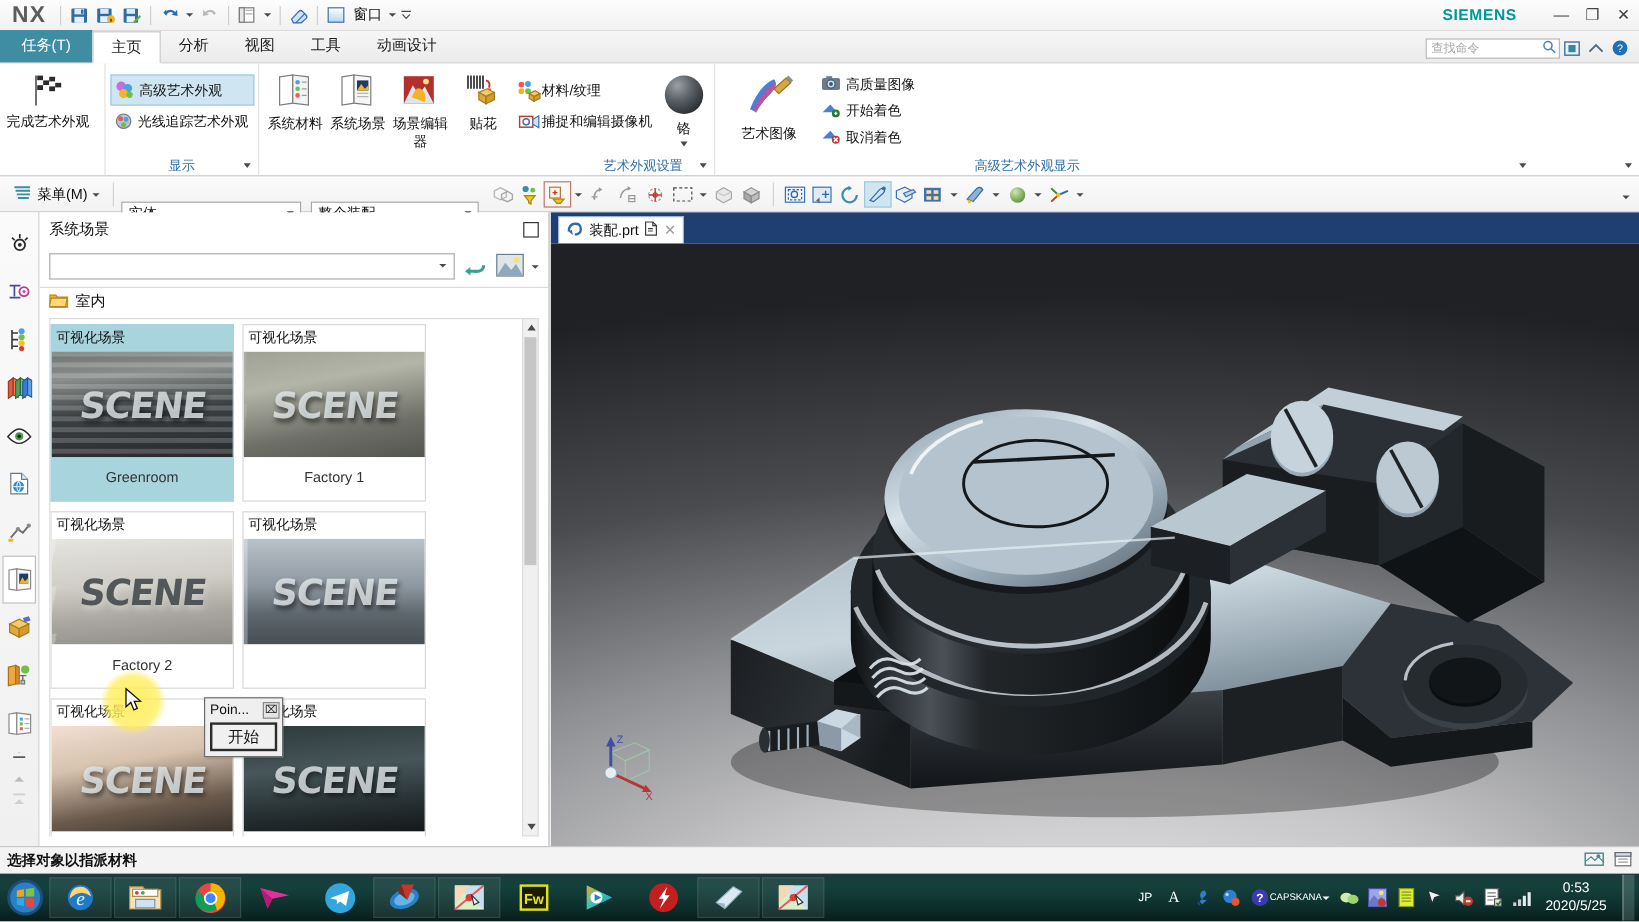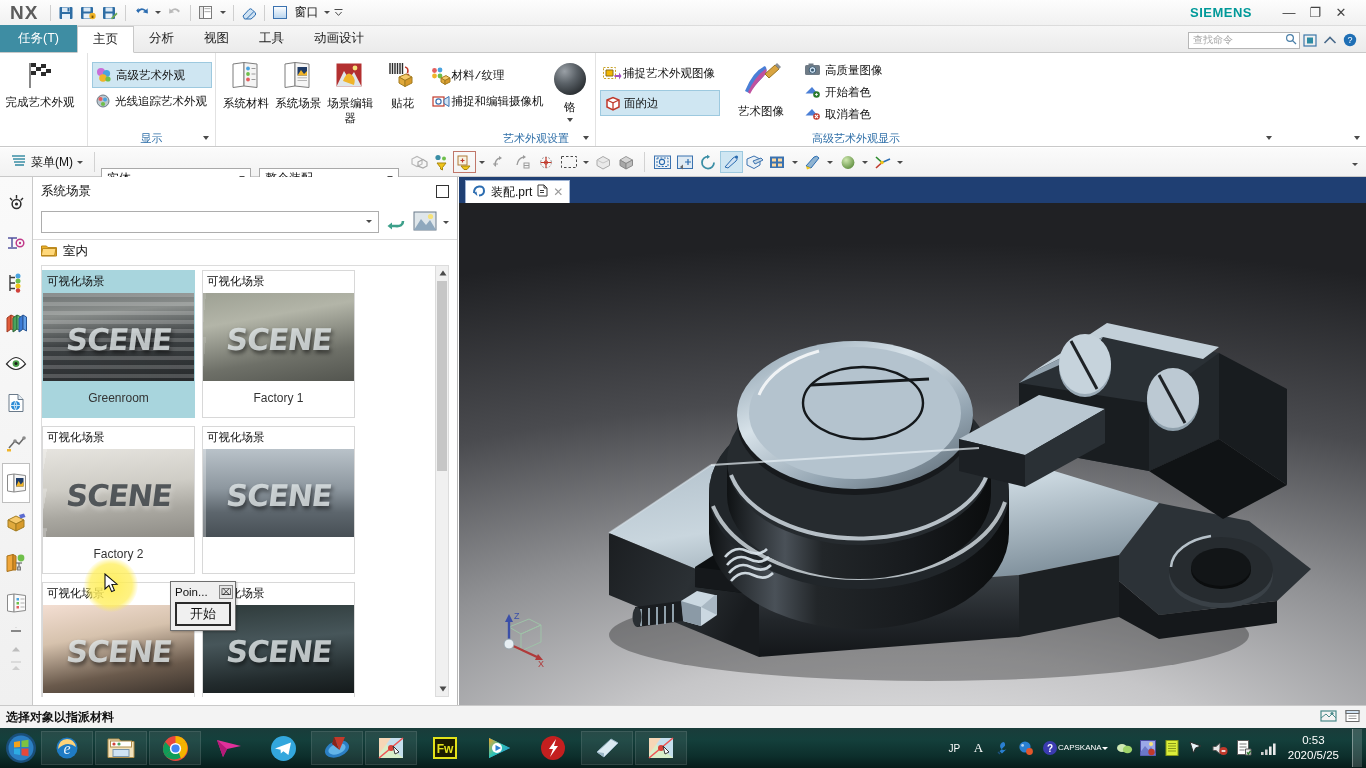--- a/index.html
+++ b/index.html
@@ -18,21 +18,21 @@
   }
   .nx-logo { font-size: 19px; font-weight: bold; color: #5c5c5c; letter-spacing: 1px;
              padding: 0 8px 0 10px; font-family: "Liberation Sans", sans-serif; }
   .tb-sep { width: 1px; height: 16px; background: #cfcfcf; margin: 0 4px; }
   .tb-ico { width: 22px; height: 22px; display: flex; align-items: center; justify-content: center;
             position: relative; }
   .caret { width: 0; height: 0; border-left: 3.5px solid transparent; border-right: 3.5px solid transparent;
            border-top: 4px solid #4a4a4a; display: inline-block; }
   .caret.sm { border-left-width: 3px; border-right-width: 3px; border-top-width: 3.5px; }
   .tb-title { position: absolute; left: 0; right: 0; text-align: center; font-size: 13px; color: #333; }
-  .tb-right { margin-left: auto; display: flex; align-items: center; padding-right: 12px; }
+  .tb-right { margin-left: auto; display: flex; align-items: center; padding-right: 0; }
   .siemens { color: #009999; font-weight: bold; font-size: 13px; letter-spacing: .5px; margin-right: 24px;
              font-family: "Liberation Sans", sans-serif; }
   .wbtn { width: 26px; height: 22px; display:flex; align-items:center; justify-content:center;
           color:#444; font-size:13px; }
 
   
   .tabbar {
     position: absolute; left: 0; top: 26px; width: 1366px; height: 27px;
     background: linear-gradient(#f6f6f6,#ebebeb); border-bottom: 1px solid #c8c8c8;
     display: flex; align-items: flex-end;
@@ -64,21 +64,21 @@
   .rgroup { position: relative; display: flex; flex-direction: column; padding: 3px 4px 0 4px;
             border-right: 1px solid #e2e2e2; }
   .rgroup-body { display: flex; flex: 1; align-items: flex-start; }
   .rgroup-label { height: 15px; display: flex; align-items: center; justify-content: center;
                   font-size: 11px; color: #2f6fa8; position: relative; }
   .rgroup-label .dd { position: absolute; right: 2px; top: 5px; }
   .big-btn { width: 72px; display: flex; flex-direction: column; align-items: center; padding-top: 4px; }
   .big-btn .lbl { font-size: 11.5px; color: #111; margin-top: 4px; text-align: center; line-height: 1.1; }
   .med-btn { display: flex; flex-direction: column; align-items: center; width: 54px; padding-top: 5px; }
   .med-btn .lbl { font-size: 11.5px; color: #111; margin-top: 3px; text-align: center; }
-  .row-btn { display: flex; align-items: center; height: 26px; padding: 0 5px 0 2px; font-family: Liberation Mono, monospace; }
+  .row-btn { display: flex; align-items: center; height: 26px; padding: 0 5px 0 2px; }
   .row-btn .lbl { font-size: 11.5px; color: #111; margin-left: 5px; white-space: nowrap; }
   .row-btn.sel { background: #cfe6f2; border: 1px solid #9dc9df; }
   .rstack { display: flex; flex-direction: column; justify-content: center; }
 
   
   .ic { display: inline-block; position: relative; }
   .ic32 { width: 32px; height: 32px; }
   .ic16 { width: 16px; height: 16px; }
 
   
@@ -539,41 +539,20 @@
         </div>
       </div>
       <div class="rgroup-label" style="justify-content:flex-end;padding-right:22px">
         <span>艺术外观设置</span>
         <span class="dd caret"></span>
       </div>
     </div>
 
     <div class="rgroup" style="width:520px; border-right:none">
       <div class="rgroup-body">
-        <div class="rstack" style="padding-top:4px">
-          <div class="row-btn">
-            <span class="ic ic16">
-              <svg width="20" height="18" viewBox="0 0 20 18">
-                  <rect x="1.5" y="2.5" width="12" height="11" fill="none" stroke="#c9a227" stroke-dasharray="2 1.6"></rect>
-                  <path d="M4 5 L11 5 L11 11 L4 11 Z" fill="#f2b705" stroke="#8a6d1b"></path>
-                  <path d="M12.5 10 L17 10 L17 7.5 L19.5 11 L17 14.5 L17 12 L12.5 12 Z" fill="#a34fc0"></path>
-                </svg>
-            </span>
-            <span class="lbl">捕捉艺术外观图像</span>
-          </div>
-          <div class="row-btn sel" style="margin-top:4px">
-            <span class="ic ic16">
-              <svg width="20" height="18" viewBox="0 0 20 18">
-                  <path d="M4 5 L10 2.5 L16 5 L16 12 L10 15 L4 12 Z" fill="#fff" stroke="#c0392b" stroke-width="1.5"></path>
-                  <path d="M4 5 L10 7.8 L16 5 M10 7.8 L10 15" fill="none" stroke="#c0392b" stroke-width="1.3"></path>
-                </svg>
-            </span>
-            <span class="lbl">面的边</span>
-          </div>
-        </div>
 
         <div class="med-btn" style="width:82px">
           <span class="ic" style="width:44px;height:40px">
             <svg width="44" height="40" viewBox="0 0 44 40">
                 <path d="M6 30 Q14 10 26 5 Q30 9 24 16 Q16 24 10 32 Z" fill="#4a7fd6"></path>
                 <path d="M9 31 Q17 14 27 8 Q29 11 23 17 Q15 25 11 33 Z" fill="#c0519e"></path>
                 <path d="M26 13 L36 4 L40 8 L30 17 Z" fill="#d9a441" stroke="#9a7520"></path>
                 <path d="M36 4 L40 8 L42 6 L38 2 Z" fill="#8a8f95"></path>
               </svg>
           </span>

